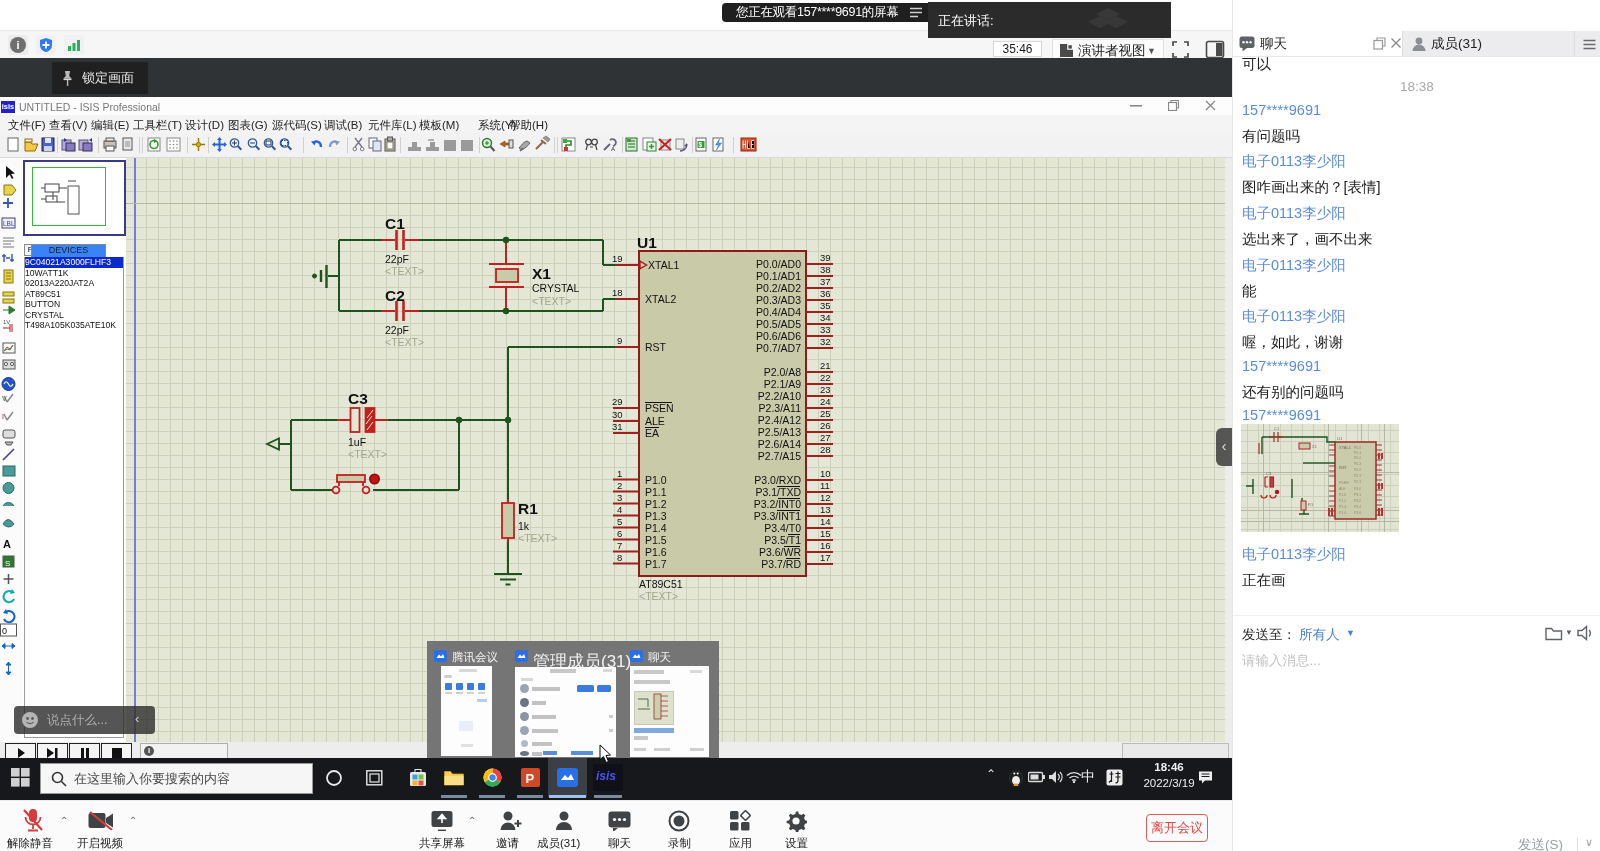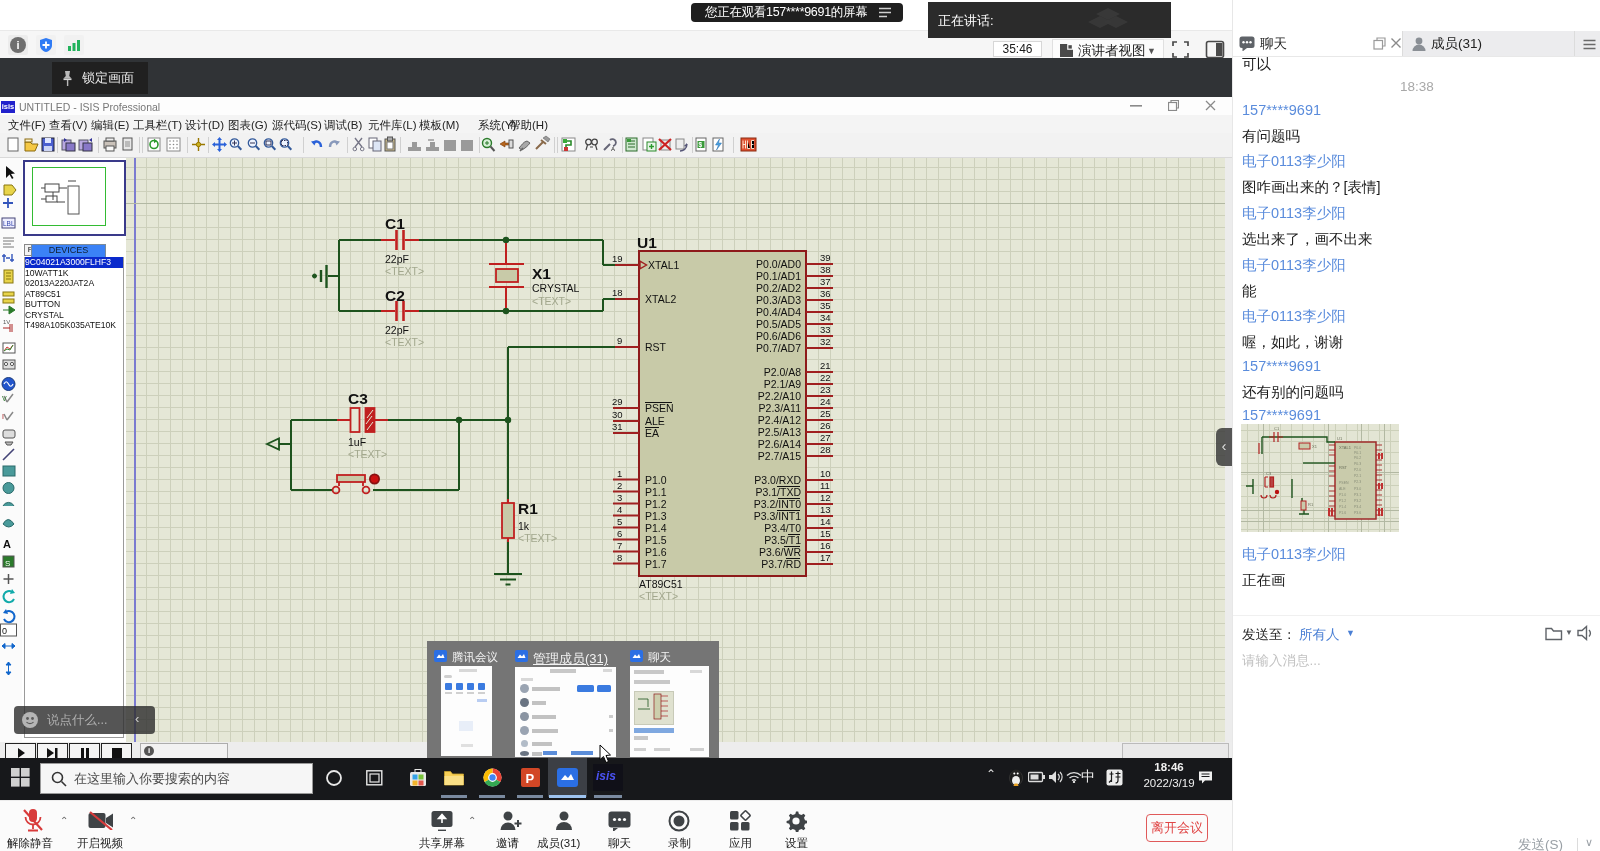--- a/index.html
+++ b/index.html
@@ -2,21 +2,21 @@
 <html><head>
 <meta charset="utf-8">
 <style>
   html,body{margin:0;padding:0;}
   #stage{position:relative;width:1600px;height:851px;overflow:hidden;
     font-family:"Liberation Sans",sans-serif;background:#fff;}
   .abs{position:absolute;}
   
   #row1{left:0;top:0;width:1600px;height:30px;background:#fff;}
   #row2{left:0;top:30px;width:1600px;height:28px;background:#f6f6f6;border-top:1px solid #e9e9e9;}
-  #pill{left:691px;top:3px;width:212px;height:19px;background:#1f1f1f;border-radius:4px;color:#fff;
+  #pill{left:722px;top:3px;width:212px;height:19px;background:#1f1f1f;border-radius:4px;color:#fff;
     font-size:12.5px;line-height:19px;letter-spacing:-0.3px;}
   #speakbox{left:928px;top:2px;width:243px;height:36px;background:#2b2b2b;color:#fff;font-size:13px;}
   #darkbar{left:0;top:58px;width:1232px;height:39px;background:#303336;}
   #locktip{left:8px;top:62px;width:96px;height:32px;background:#202020;color:#e8e8e8;font-size:13px;line-height:32px;margin-left:44px;}
   
   #titlebar{left:0;top:97px;width:1232px;height:18px;background:#fdfdfd;}
   #menubar{left:0;top:115px;width:1232px;height:18px;background:#f4f4f4;font-size:11.5px;color:#222;}
   #toolbar{left:0;top:133px;width:1232px;height:24px;background:#f2f2f2;border-bottom:1px solid #d9d9d9;}
   
   #lefttools{left:0;top:158px;width:22px;height:584px;background:#fbfbfb;}
@@ -927,21 +927,21 @@
   <div class="abs" id="thumbpopup" style="left:427px;top:641px;width:292px;height:117px;background:#757575;">
     <svg class="abs" style="left:7px;top:9px;" width="13" height="12">
         <rect width="13" height="12" rx="2" fill="#2b6fe4"></rect>
         <path d="M2.5 8 L5 4.5 L7 6.5 L9 4 L10.5 8 Z" fill="#fff"></path>
       </svg>
     <span class="abs" style="left:25px;top:9px;font-size:11.5px;color:#f2f2f2;">腾讯会议</span>
     <svg class="abs" style="left:88px;top:9px;" width="13" height="12">
         <rect width="13" height="12" rx="2" fill="#2b6fe4"></rect>
         <path d="M2.5 8 L5 4.5 L7 6.5 L9 4 L10.5 8 Z" fill="#fff"></path>
       </svg>
-    <span class="abs" style="left:106px;top:9px;font-size:13px;color:#f2f2f2;text-decoration:underline;">管理成员(31)</span>
+    <span class="abs" style="left:106px;top:9px;font-size:17px;color:#f2f2f2;">管理成员(31)</span>
     <svg class="abs" style="left:203px;top:9px;" width="13" height="12">
         <rect width="13" height="12" rx="2" fill="#2b6fe4"></rect>
         <path d="M2.5 8 L5 4.5 L7 6.5 L9 4 L10.5 8 Z" fill="#fff"></path>
       </svg>
     <span class="abs" style="left:221px;top:9px;font-size:11.5px;color:#f2f2f2;">聊天</span>
 
     <div class="abs" style="left:14px;top:25px;width:51px;height:90px;background:#fdfdfd;">
       <div class="abs" style="left:18px;top:3px;width:18px;height:3px;background:#d8d8d8;"></div>
       <div class="abs" style="left:3px;top:9px;width:8px;height:3px;background:#cfcfcf;border-radius:2px;"></div>
       <div class="abs" style="left:4px;top:17px;width:7px;height:7px;background:#3b7be0;border-radius:1px;"></div>

